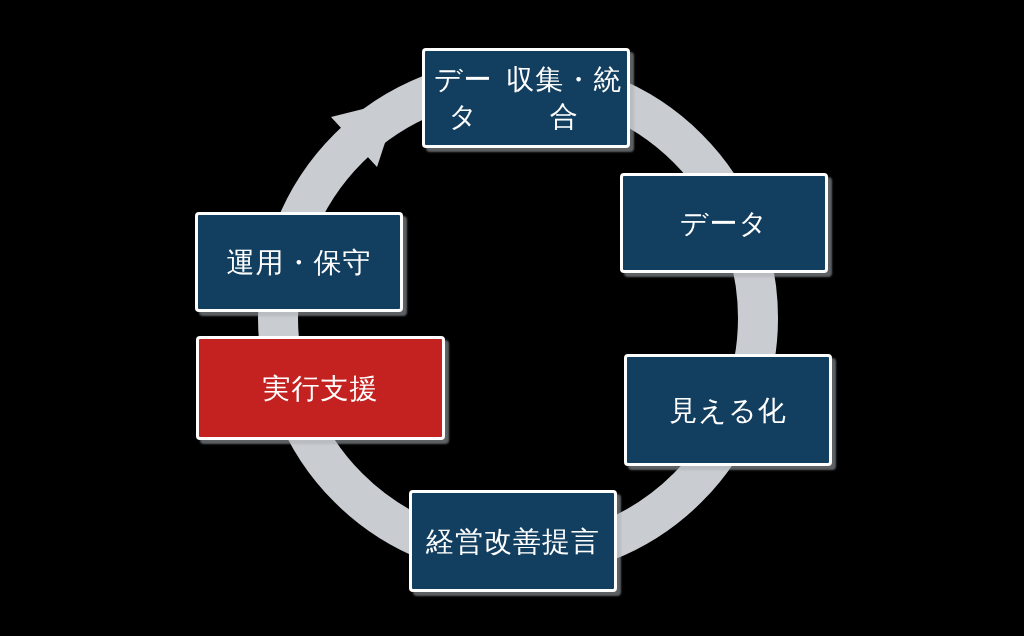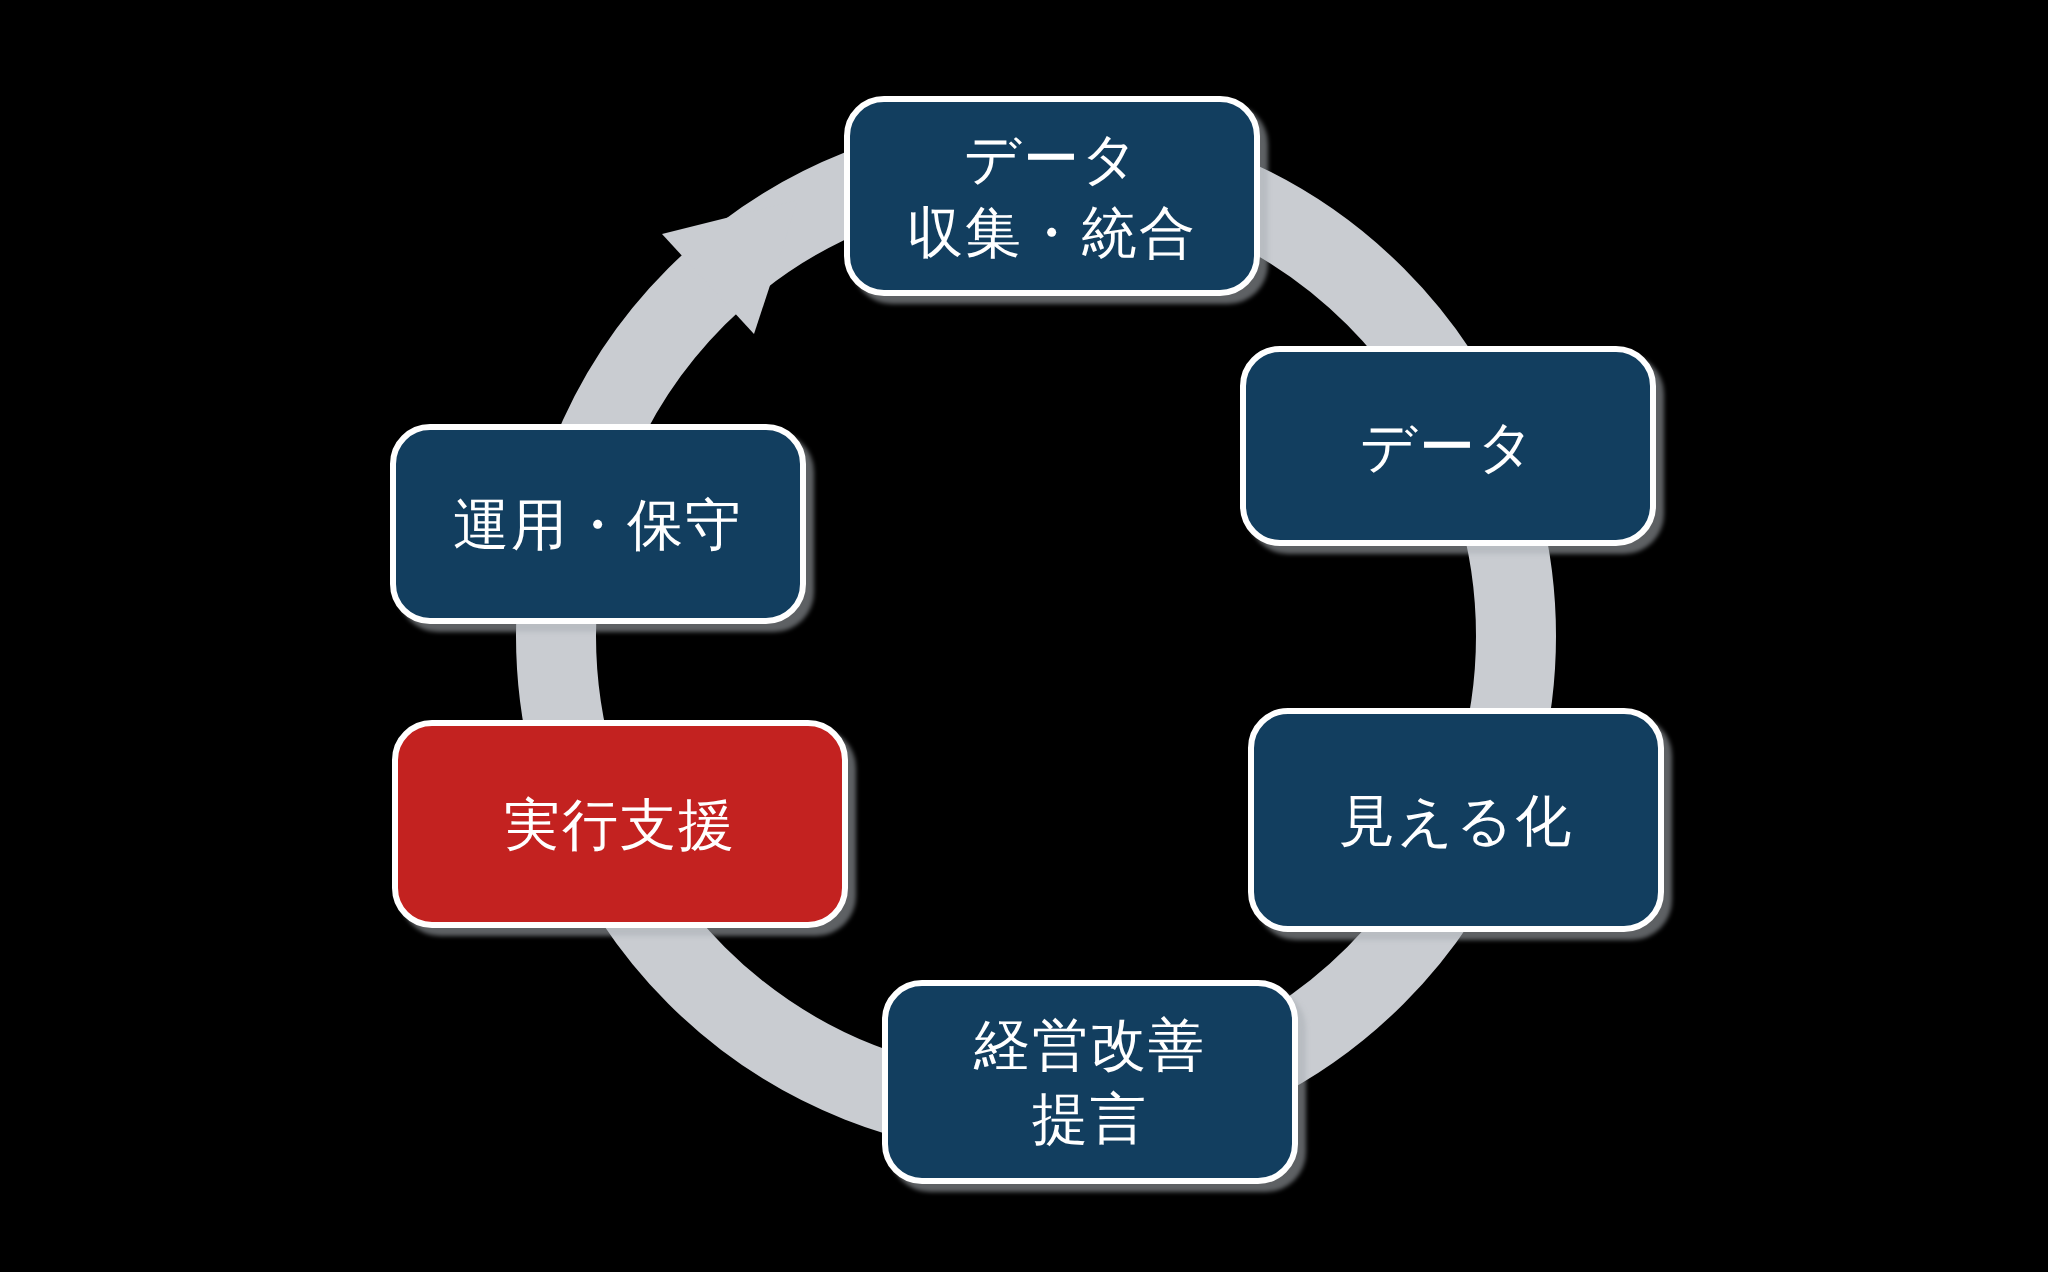--- a/index.html
+++ b/index.html
@@ -32,40 +32,39 @@
   }
   .ring-arrowhead{
     fill:var(--ring_gray);
   }
   .node{
     position:absolute;
     box-sizing:border-box;
     width:208px;height:100px;
     background:var(--navy);
     border:3px solid var(--box_border);
-    border-radius:20px;
+    border-radius:4px;
     box-shadow:4px 4px 2px rgba(172,177,182,0.55);
     display:flex;
-    flex-direction:column;
     align-items:center;
     justify-content:center;
     color:var(--text);
     font-size:28px;
     line-height:37px;
     letter-spacing:1px;
     text-align:center;
   }
   .node--red{ background:var(--red); }
   .node .line:empty{ display:none; }
 
   .pos-top{ left:422px; top:48px; }
   .pos-upper-right{ left:620px; top:173px; }
   .pos-lower-right{ left:624px; top:354px; height:112px; }
-  .pos-bottom{ left:441px; top:490px; height:102px; }
-  .pos-left{ left:196px; top:360px; height:104px; width:228px; }
+  .pos-bottom{ left:409px; top:490px; height:102px; }
+  .pos-left{ left:196px; top:336px; height:104px; width:249px; }
   .pos-upper-left{ left:195px; top:172px;margin-top:40px; }
 </style>
 </head>
 <body>
 
 <div class="stage">
 
   <svg class="ring-svg" viewBox="0 0 1024 636" aria-hidden="true">
     <circle class="ring-band" cx="518" cy="318" r="240"></circle>
     <polygon class="ring-arrowhead" points="331,117 377,167 399,100"></polygon>

